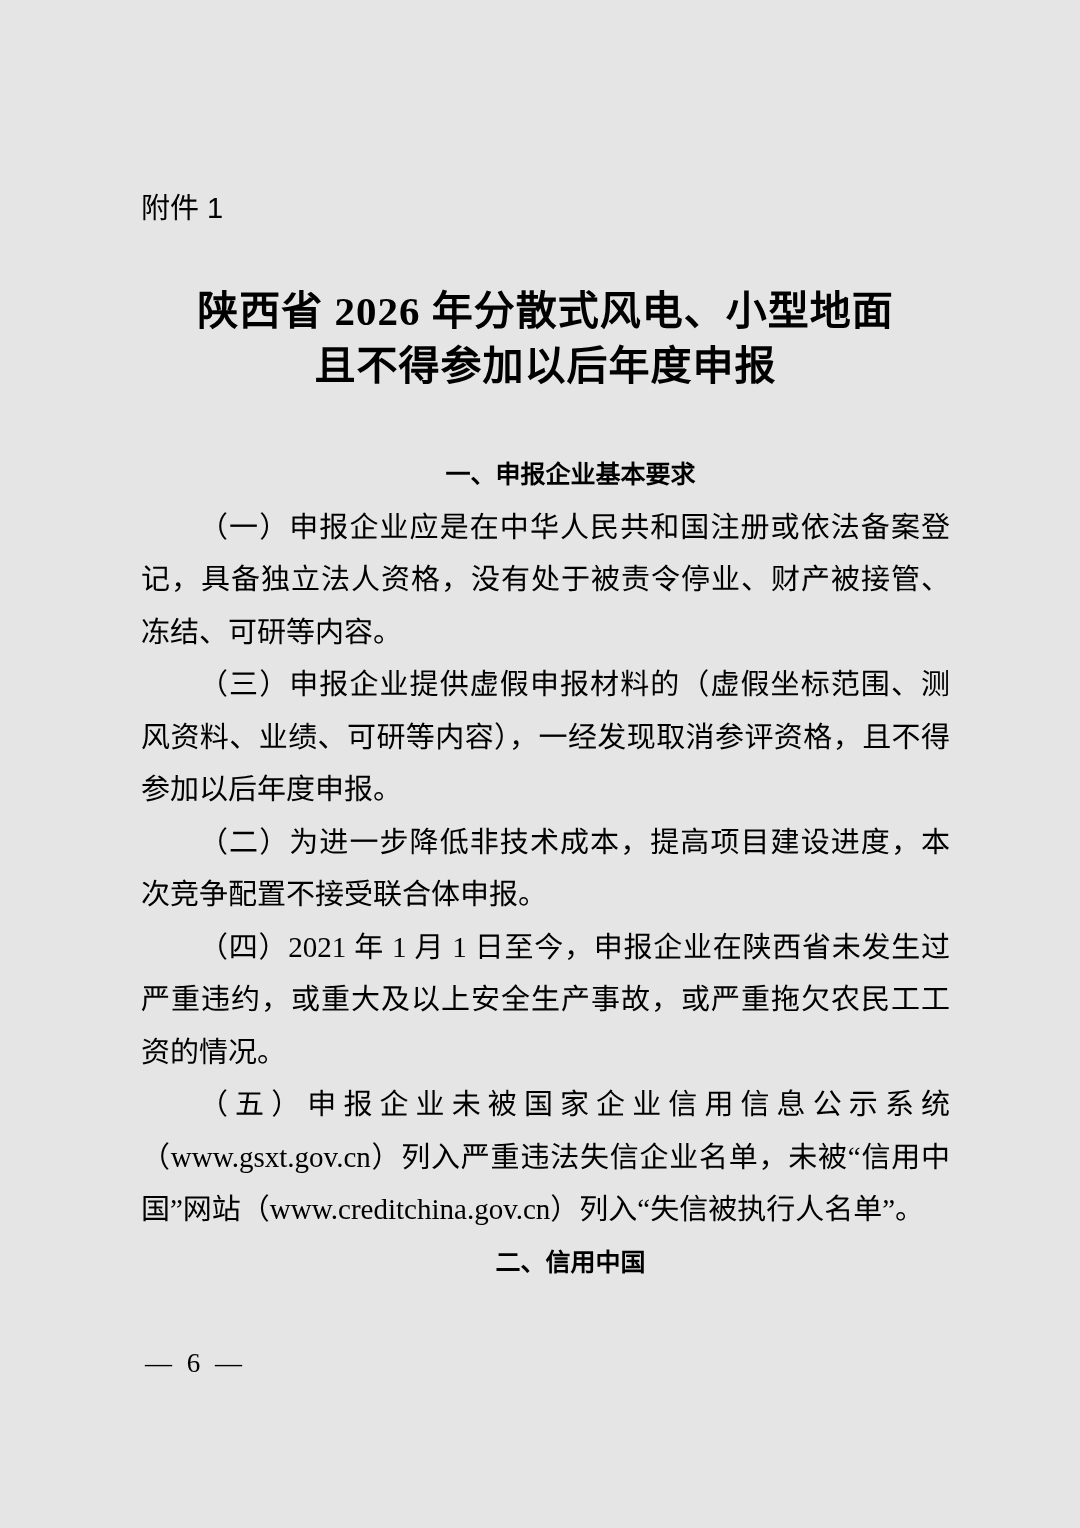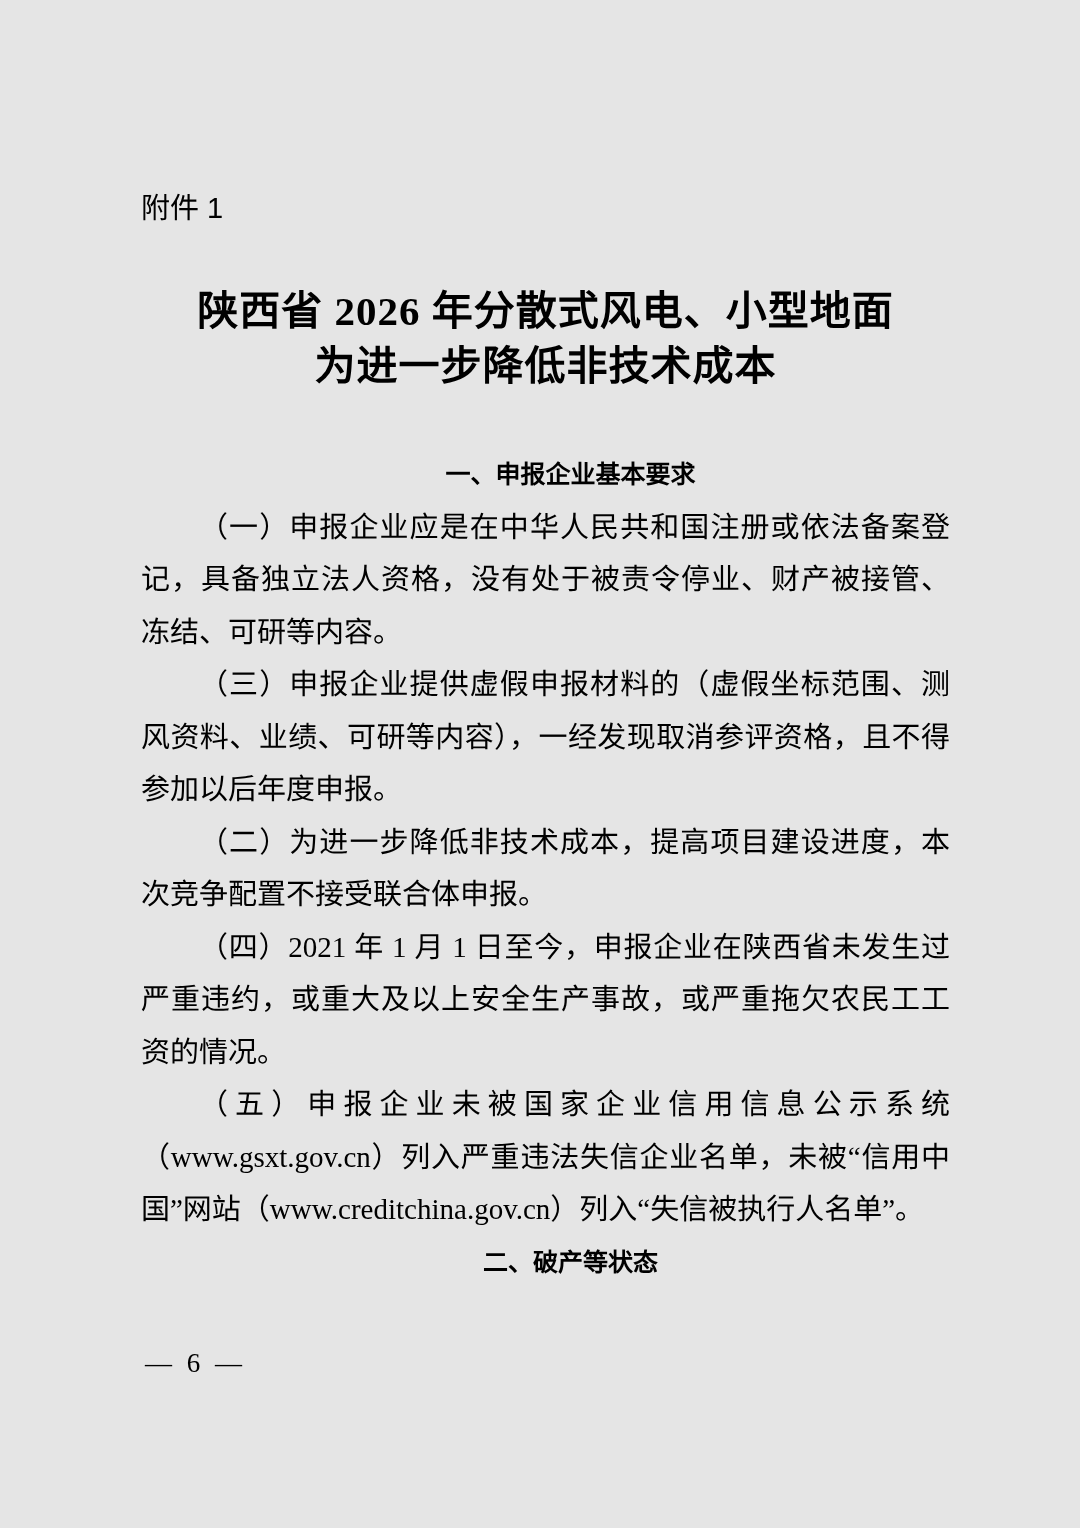--- a/index.html
+++ b/index.html
@@ -78,36 +78,36 @@
 </head>
 <body>
 
 <div class="page">
   <div class="margin-box">
 
     <div class="attachment">附件 1</div>
 
     <div class="doc-title">
       <div>陕西省 2026 年分散式风电、小型地面</div>
-      <div>为进一步降低非技术成本</div>
+      <div>且不得参加以后年度申报</div>
     </div>
 
     <div class="content">
       <h2 class="sec-heading">一、申报企业基本要求</h2>
 
       <p>（一）申报企业应是在中华人民共和国注册或依法备案登记，具备独立法人资格，没有处于被责令停业、财产被接管、冻结、可研等内容。</p>
 
       <p>（三）申报企业提供虚假申报材料的（虚假坐标范围、测风资料、业绩、可研等内容），一经发现取消参评资格，且不得参加以后年度申报。</p>
 
       <p>（二）为进一步降低非技术成本，提高项目建设进度，本次竞争配置不接受联合体申报。</p>
 
       <p>（四）2021 年 1 月 1 日至今，申报企业在陕西省未发生过严重违约，或重大及以上安全生产事故，或严重拖欠农民工工资的情况。</p>
 
       <p>（五）申报企业未被国家企业信用信息公示系统（www.gsxt.gov.cn）列入严重违法失信企业名单，未被“信用中国”网站（www.creditchina.gov.cn）列入“失信被执行人名单”。</p>
 
-      <h2 class="sec-heading">二、破产等状态</h2>
+      <h2 class="sec-heading">二、信用中国</h2>
 
     </div>
 
   </div>
 
   <div class="page-number">— 6 —</div>
 </div>
 
 </body></html>

